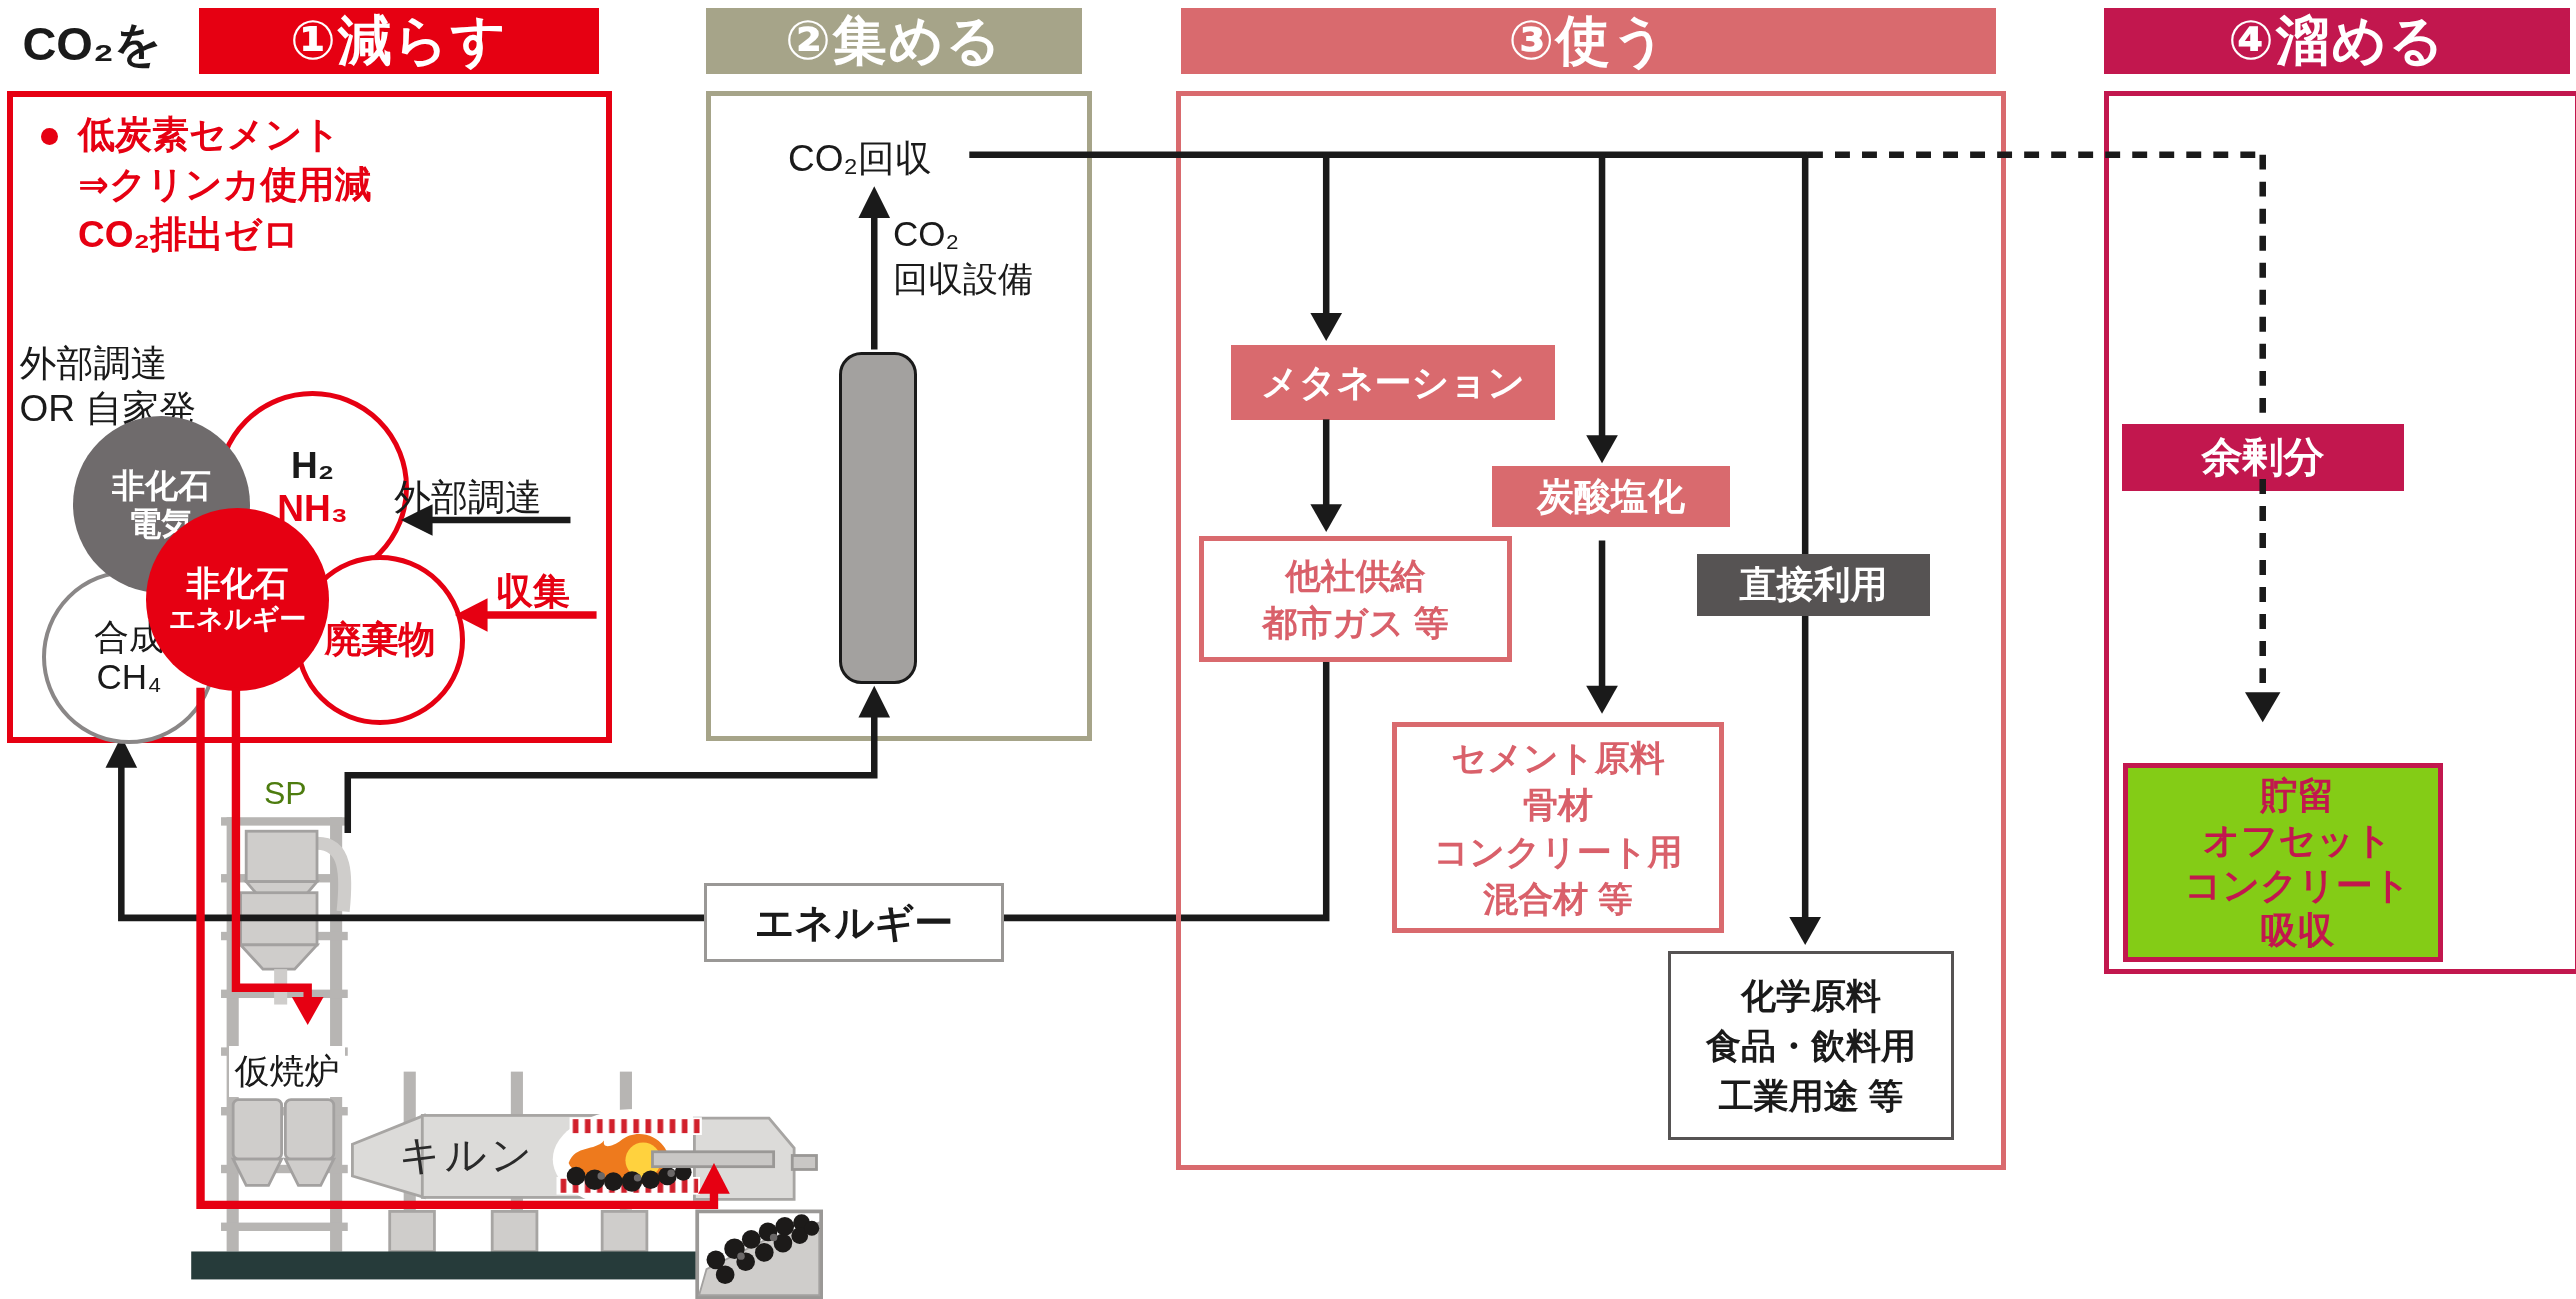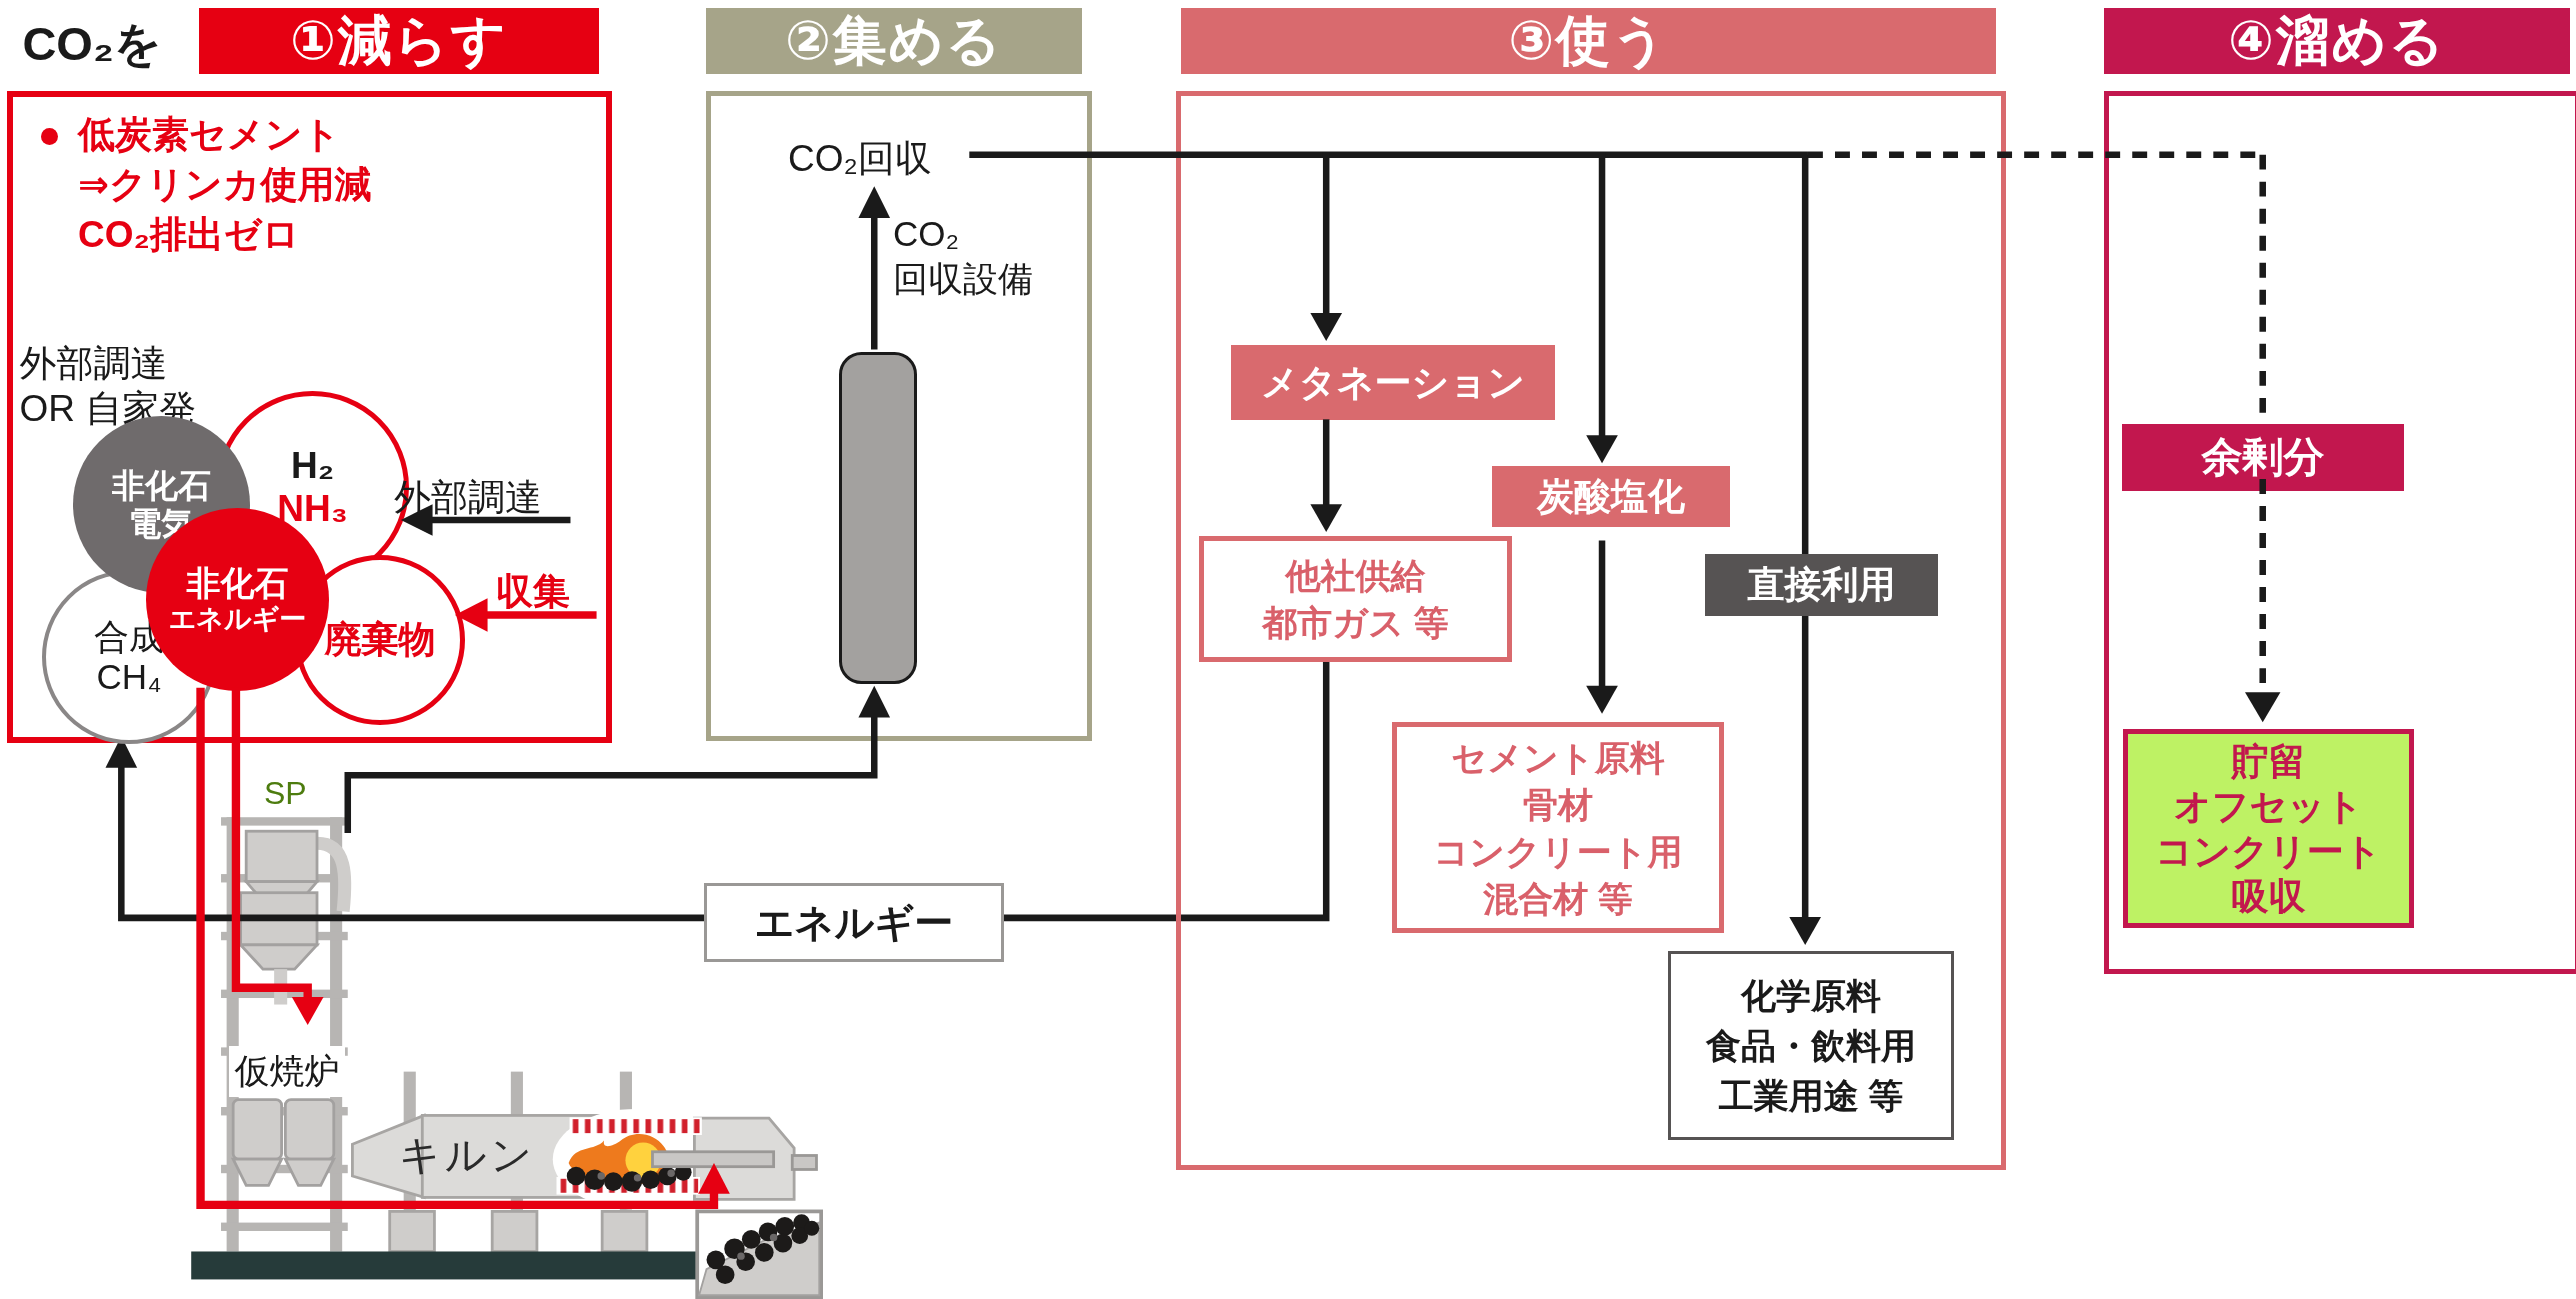--- a/index.html
+++ b/index.html
@@ -53,32 +53,32 @@
   .lbl-co2rec{left:788px;top:134px;font-size:37px;color:#1a1a1a;}
   .lbl-equip{left:893px;top:211px;font-size:35px;color:#1a1a1a;line-height:45px;}
   .cylinder{left:839px;top:352px;width:72px;height:326px;background:#a3a19f;border:3.7px solid #1a1a1a;
             border-radius:22.4px;z-index:2;}
 
   
   .fbox{position:absolute;z-index:2;display:flex;flex-direction:column;align-items:center;
         justify-content:center;text-align:center;font-weight:700;white-space:nowrap;}
   .b-methanation{left:1231px;top:345px;width:324px;height:75px;background:#d96a6e;color:#fff;font-size:37px;}
   .b-carbonation{left:1492px;top:466px;width:238px;height:61px;background:#d96a6e;color:#fff;font-size:37px;}
-  .b-direct{left:1697px;top:554px;width:233px;height:62px;background:#565353;color:#fff;font-size:37px;margin-left:8px;}
+  .b-direct{left:1697px;top:554px;width:233px;height:62px;background:#565353;color:#fff;font-size:37px;}
   .b-extsupply{left:1199px;top:536px;width:303px;height:116px;background:#fff;border:5.6px solid #d96a6e;
                color:#d9606a;font-size:35px;line-height:47px;}
   .b-ownuse{left:704px;top:883px;width:294px;height:73px;background:#fff;border:3.7px solid #9a9896;
             color:#1a1a1a;font-size:39px;}
   .b-cement{left:1392px;top:722px;width:322px;height:201px;background:#fff;border:5.6px solid #d96a6e;
             color:#d9606a;font-size:35px;line-height:47px;}
   .b-chemical{left:1668px;top:951px;width:280px;height:183px;background:#fff;border:3.7px solid #565353;
               color:#1a1a1a;font-size:35px;line-height:50px;}
   .b-surplus{left:2122px;top:424px;width:282px;height:67px;background:#c2174e;color:#fff;font-size:41px;}
-  .b-storage{left:2123px;top:729px;width:281px;height:189px;background:#bef264;border:5.6px solid #c2174e;
-             color:#c2174e;font-size:37px;line-height:45px;}
+  .b-storage{left:2123px;top:763px;width:281px;height:189px;background:#84cc16;border:5.6px solid #c2174e;
+             color:#c2174e;font-size:37px;line-height:45px;padding-left:29px;}
 </style>
 </head>
 <body>
 
 <div class="canvas">
 
   <svg class="layer z1" width="2576" height="1299" viewBox="0 0 2764 1394">
     <defs>
       <pattern id="hatch" width="13" height="17" patternUnits="userSpaceOnUse">
         <rect width="13" height="17" fill="#ffffff"></rect>

